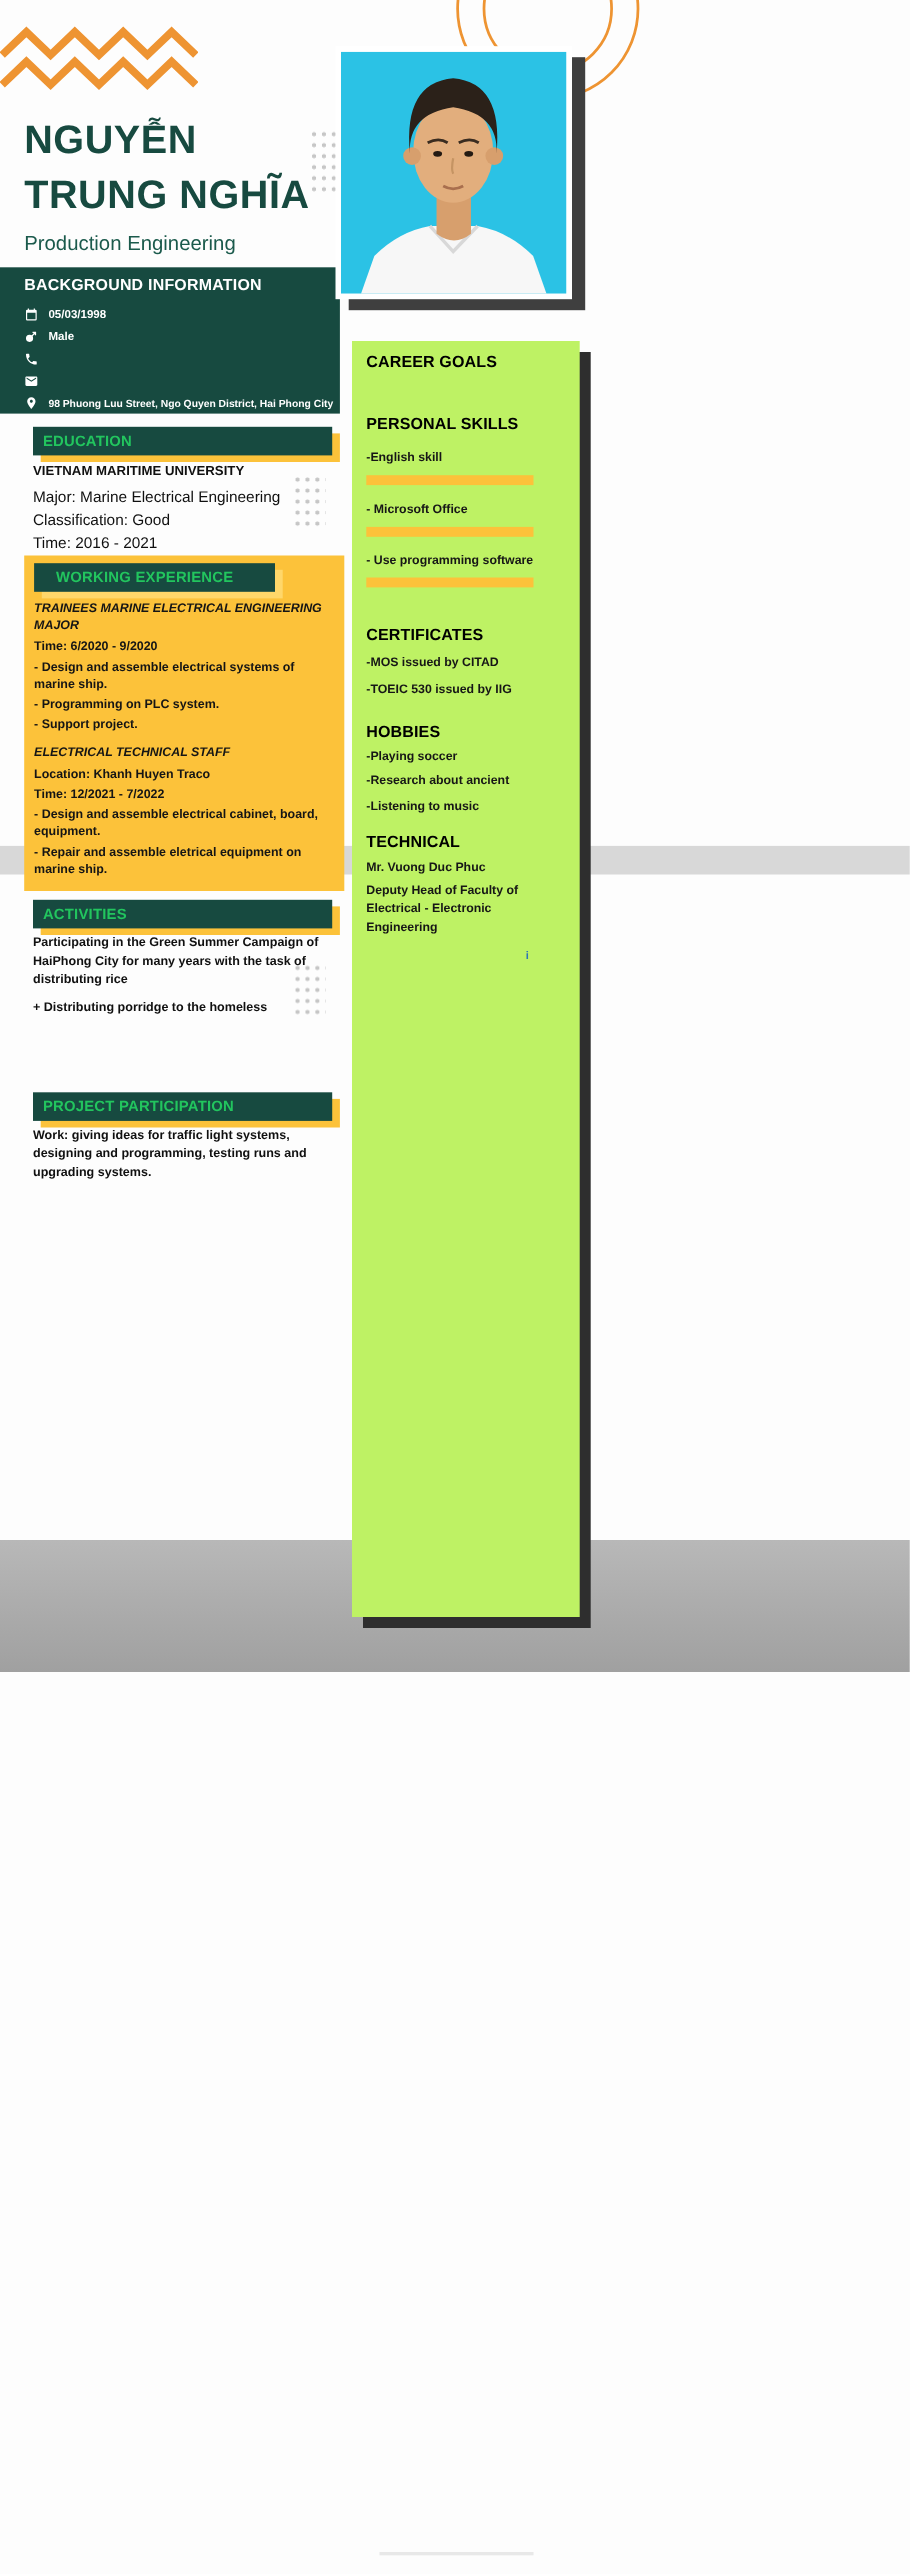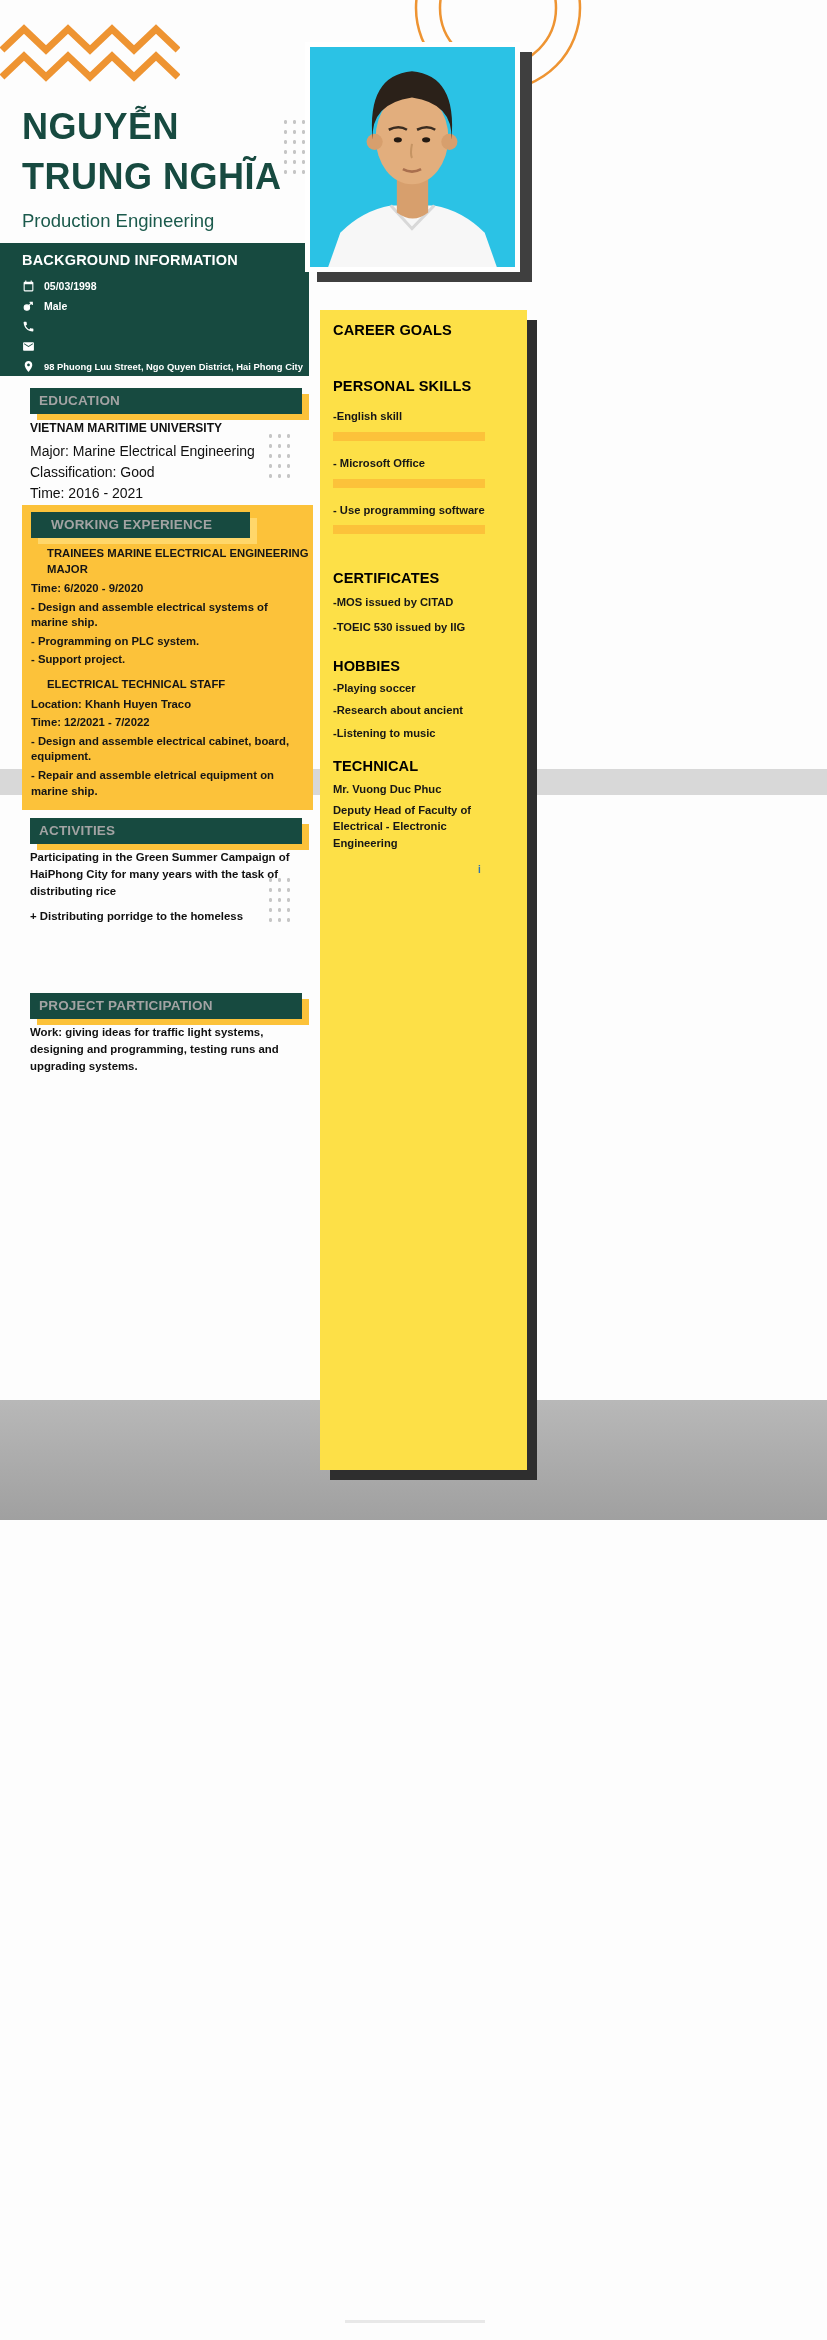--- a/index.html
+++ b/index.html
@@ -36,51 +36,51 @@
   .info-icon { width:13px; height:13px; display:inline-flex; }
   .info-icon svg { width:13px; height:13px; fill:#fff; }
   .info-text { font-size:10.5px; font-weight:600; }
   .info-text.addr { font-size:9.4px; white-space:nowrap; }
 
   
   .photo { left:305px; top:42px; width:215px; height:230px; background:#fff; padding:5px; z-index:6; box-shadow:12px 10px 0 #3F3F3F; }
   .photo svg { width:100%; height:100%; display:block; }
 
   
-  .card { left:320px; top:310px; width:207px; height:1160px; background:#fde047; z-index:5; box-shadow:10px 10px 0 #2E2E2E; padding:12px 13px; }
+  .card { left:320px; top:310px; width:207px; height:1160px; background:#bef264; z-index:5; box-shadow:10px 10px 0 #2E2E2E; padding:12px 13px; }
   .card h2 { font-size:14.6px; font-weight:800; margin:0; color:#000; letter-spacing:0.1px; }
   .card p { font-size:11.2px; font-weight:700; color:#161616; line-height:1.5; margin:0; }
   .goal { margin-top:8px !important; }
   .h-skills { margin-top:40px !important; }
   .skill-label { margin-top:14px !important; }
   .skill-bar { height:9px; background:#FCC23A; margin-top:7px; }
   .h-cert { margin-top:36px !important; }
   .cert-line { margin-top:9px !important; line-height:1.4 !important; }
   .h-hobby { margin-top:22px !important; }
   .hobby-line { margin-top:7px !important; line-height:1.4 !important; }
   .h-ref { margin-top:16px !important; }
   .ref-name { margin-top:7px !important; }
   .ref-pos { margin-top:4px !important; }
   .ref-mark { margin-top:10px !important; margin-left:145px !important; color:#2E74B5 !important; font-size:10px !important; }
 
   
-  .bar-header { width:272px; height:26px; background:#174A40; color:#a3a3a3; font-size:13.5px; font-weight:800; line-height:26px; padding-left:9px; letter-spacing:0.2px; box-shadow:7px 6px 0 #FCC23A; z-index:3; }
+  .bar-header { width:272px; height:26px; background:#174A40; color:#22c55e; font-size:13.5px; font-weight:800; line-height:26px; padding-left:9px; letter-spacing:0.2px; box-shadow:7px 6px 0 #FCC23A; z-index:3; }
   .edu-h { left:30px; top:388px; }
   .act-h { left:30px; top:818px; }
   .proj-h { left:30px; top:993px; }
   .bar-header.inline { position:relative; width:219px; box-shadow:7px 6px 0 #FFD76A; margin-bottom:8px;padding-left:20px; }
 
   
   .edu { left:30px; top:421px; width:282px; z-index:2; }
   .edu p { margin:0 0 5px; font-size:14px; font-weight:400; color:#101010; }
   .edu .school { font-size:12px; font-weight:800; margin-bottom:8px; }
 
   .work { left:22px; top:505px; width:291px; background:#FCC23A; z-index:2; padding:7px 9px 8px; }
   .work p { margin:0 0 3px; font-size:11.3px; font-weight:700; color:#151515; line-height:1.38; width:272px; }
-  .work .role { font-weight:800; margin:3px 16px 4px; }
+  .work .role { font-weight:800; margin:3px 0 4px;font-style:italic; }
   .work .role2 { margin-top:9px; }
 
   .acts { left:30px; top:849px; width:282px; z-index:2; }
   .acts p { margin:0 0 8px; font-size:11.4px; font-weight:700; line-height:1.5; color:#101010; }
 
   .proj { left:30px; top:1024px; width:282px; z-index:2; }
   .proj p { margin:0 0 5px; font-size:11.4px; font-weight:700; line-height:1.5; color:#101010; }
 </style>
 </head>
 <body>

